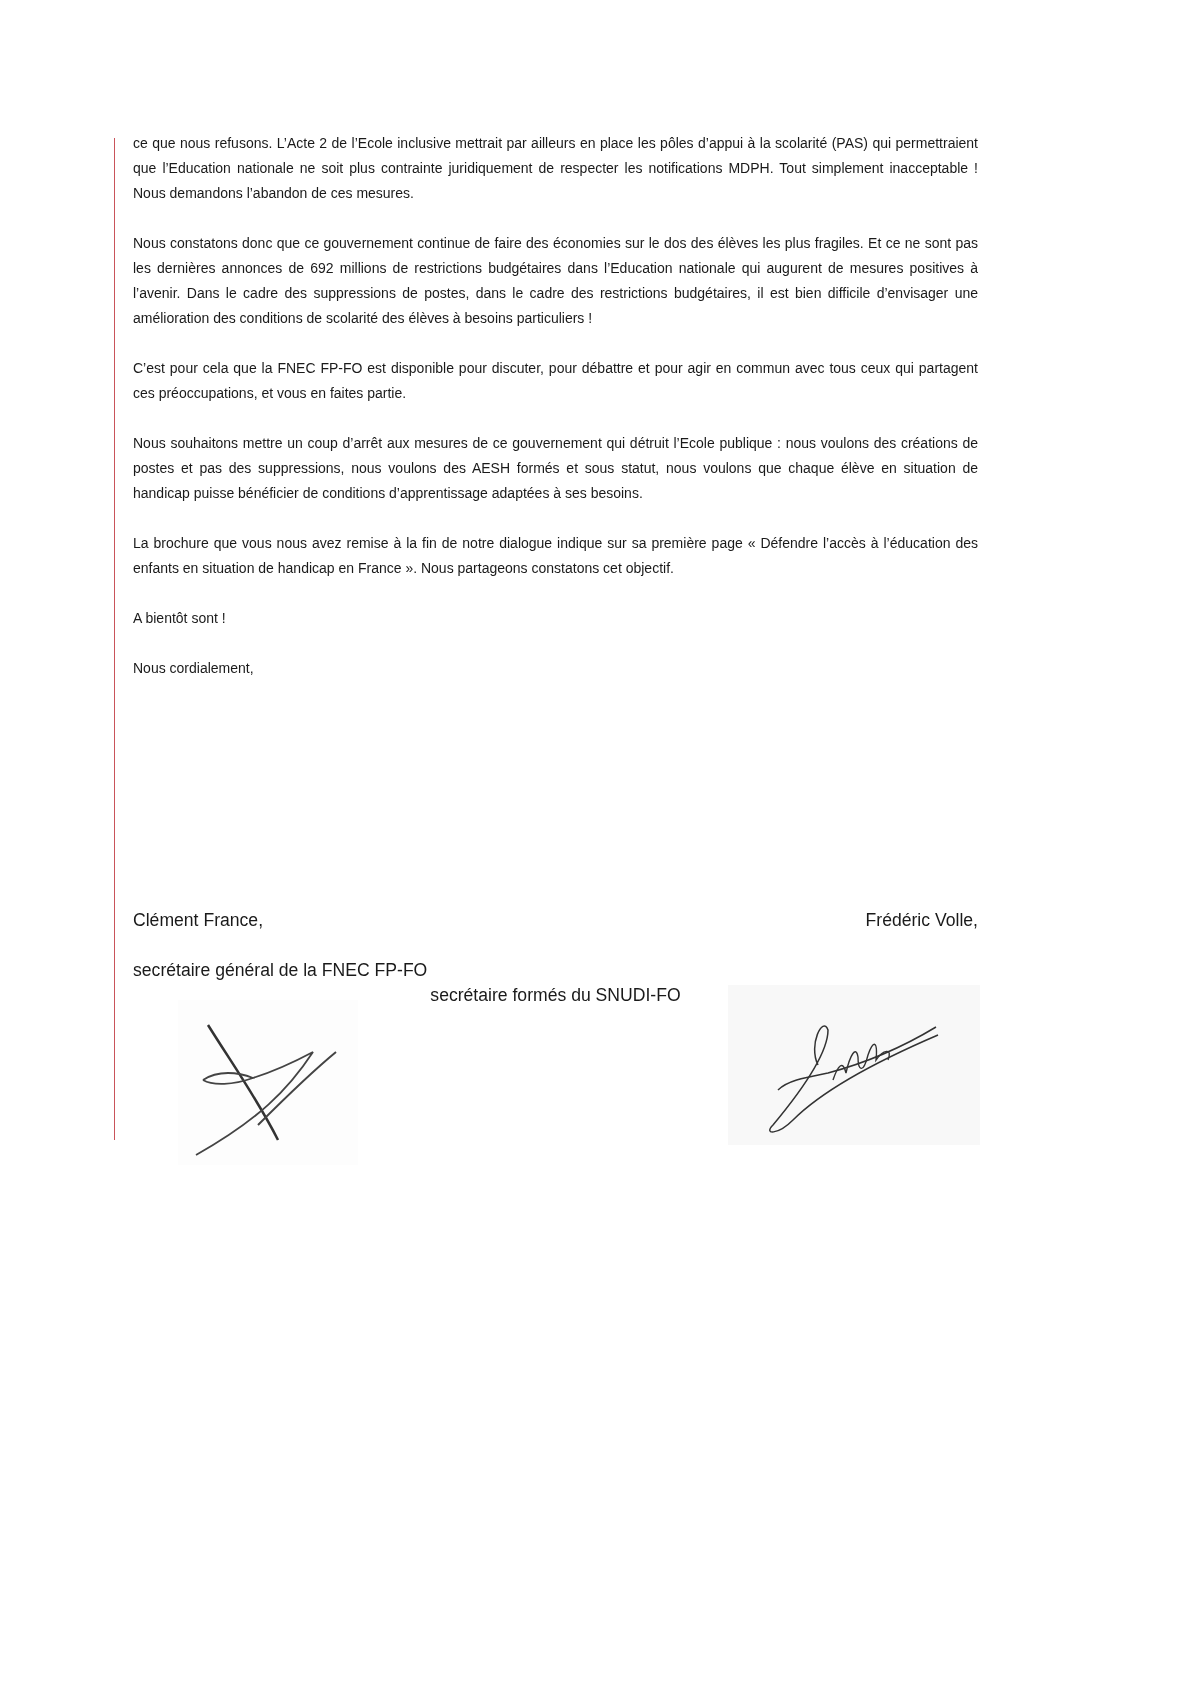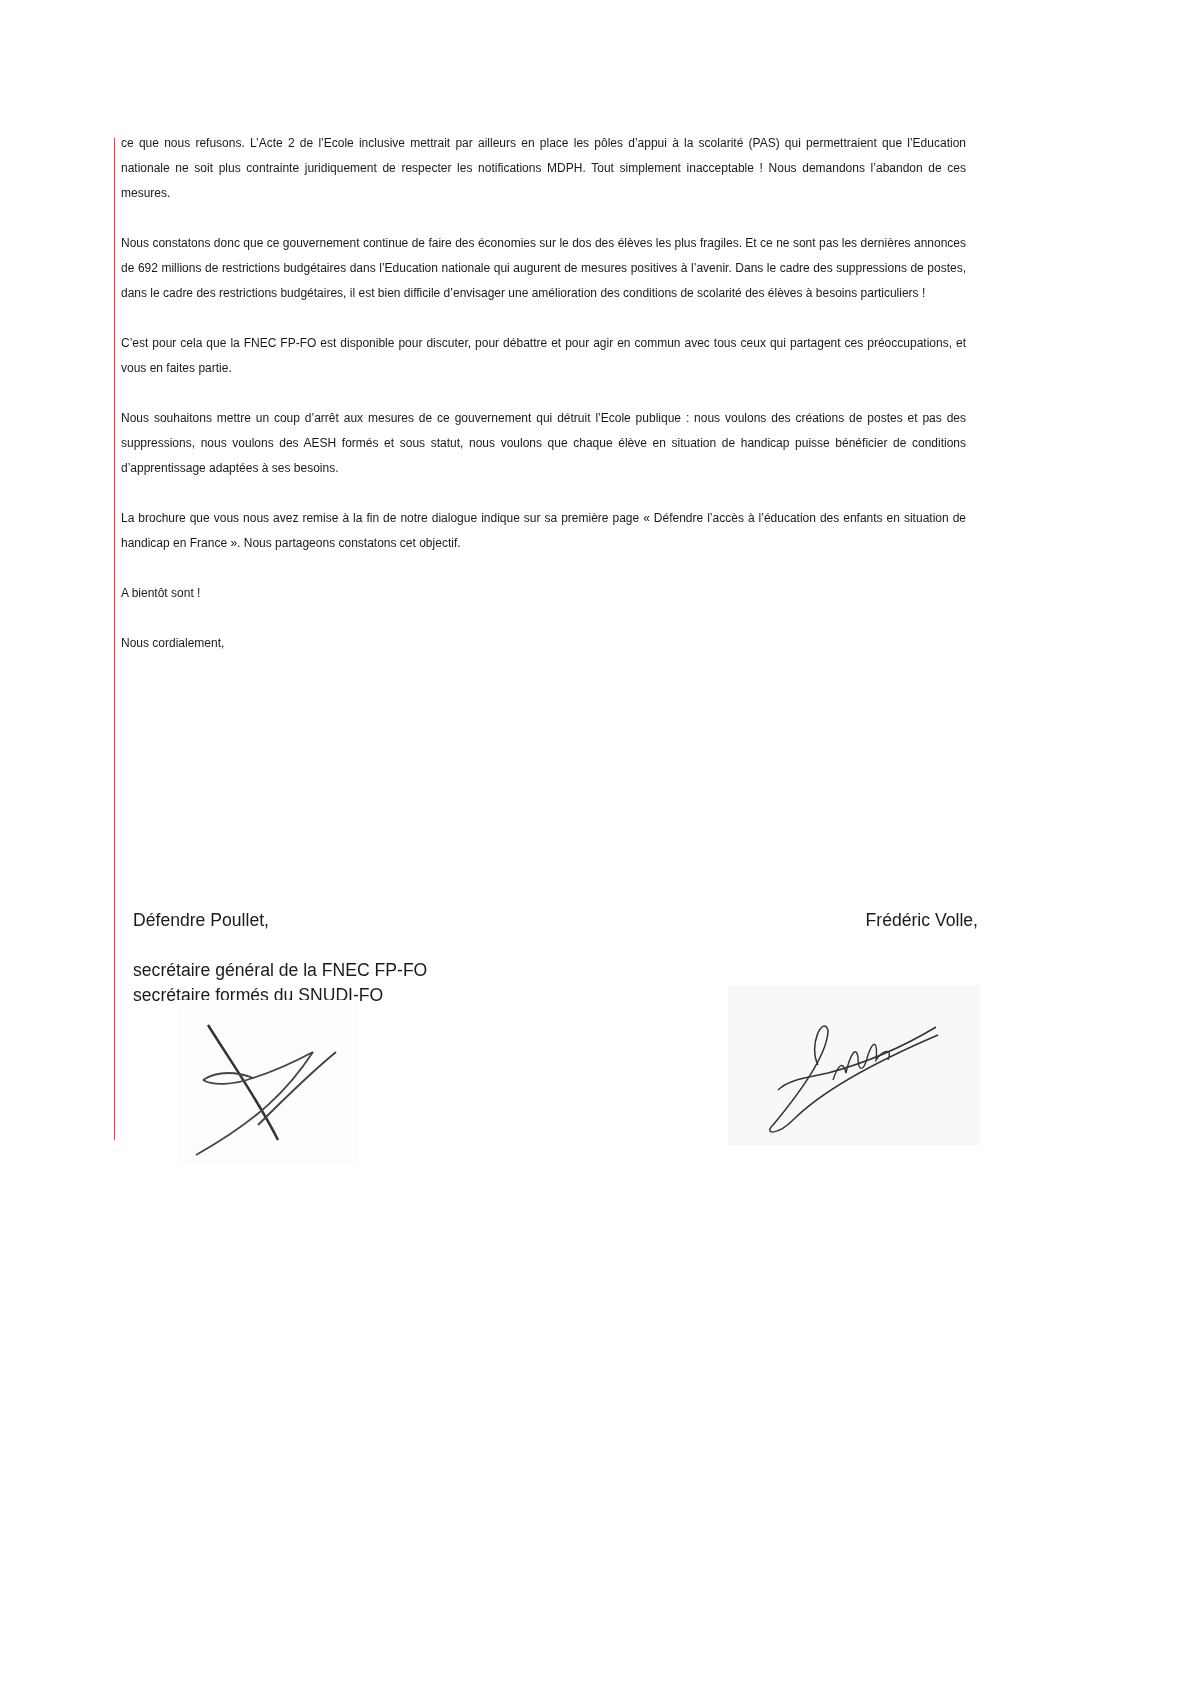--- a/index.html
+++ b/index.html
@@ -1,42 +1,42 @@
 <!DOCTYPE html>
 <html><head>
   <meta charset="utf-8">
   <style>
     html, body { margin: 0; padding: 0; background: #ffffff; }
     body { width: 1190px; height: 1683px; position: relative; overflow: hidden;
            font-family: "Liberation Sans", "DejaVu Sans", sans-serif; color: #1a1a1a; }
     .margin-line { position: absolute; left: 114px; top: 138px; width: 1px; height: 1002px; background: #c9535a; }
-    .content { position: absolute; left: 121px; top: 131px; width: 845px; font-size: 12px; line-height: 25px; }
+    .content { position: absolute; left: 133px; top: 131px; width: 845px; font-size: 14px; line-height: 25px; }
     .para { margin: 0 0 25px 0; text-align: justify; text-align-last: left; }
     .sig-row { position: absolute; left: 133px; width: 845px; display: flex; justify-content: space-between; font-size: 17.6px; line-height: 25px; }
-    .sig-row .right { text-align: left; }
+    .sig-row .right { text-align: center; }
     .sig-img { position: absolute; }
     .sig-img svg { display: block; }
   </style>
 </head>
 <body>
 
 <div class="margin-line"></div>
 
 <div class="content">
   <p class="para">ce que nous refusons. L’Acte 2 de l’Ecole inclusive mettrait par ailleurs en place les pôles d’appui à la scolarité (PAS) qui permettraient que l’Education nationale ne soit plus contrainte juridiquement de respecter les notifications MDPH. Tout simplement inacceptable ! Nous demandons l’abandon de ces mesures.</p>
   <p class="para">Nous constatons donc que ce gouvernement continue de faire des économies sur le dos des élèves les plus fragiles. Et ce ne sont pas les dernières annonces de 692 millions de restrictions budgétaires dans l’Education nationale qui augurent de mesures positives à l’avenir. Dans le cadre des suppressions de postes, dans le cadre des restrictions budgétaires, il est bien difficile d’envisager une amélioration des conditions de scolarité des élèves à besoins particuliers !</p>
   <p class="para">C’est pour cela que la FNEC FP-FO est disponible pour discuter, pour débattre et pour agir en commun avec tous ceux qui partagent ces préoccupations, et vous en faites partie.</p>
   <p class="para">Nous souhaitons mettre un coup d’arrêt aux mesures de ce gouvernement qui détruit l’Ecole publique : nous voulons des créations de postes et pas des suppressions, nous voulons des AESH formés et sous statut, nous voulons que chaque élève en situation de handicap puisse bénéficier de conditions d’apprentissage adaptées à ses besoins.</p>
   <p class="para">La brochure que vous nous avez remise à la fin de notre dialogue indique sur sa première page « Défendre l’accès à l’éducation des enfants en situation de handicap en France ». Nous partageons constatons cet objectif.</p>
   <p class="para">A bientôt sont !</p>
   <p class="para">Nous cordialement,</p>
 </div>
 
 <div class="sig-row" style="top:908px;">
-  <span>Défendre Poullet,</span>
+  <span>Clément France,</span>
   <span class="right">Frédéric Volle,</span>
 </div>
 
 <div class="sig-row" style="top:958px;flex-direction:column;">
   <span>secrétaire général de la FNEC FP-FO</span>
   <span class="right">secrétaire formés du SNUDI-FO</span>
 </div>
 
 <div class="sig-img" style="left:178px; top:1000px;">
   <svg width="180" height="165" viewBox="0 0 180 165">

